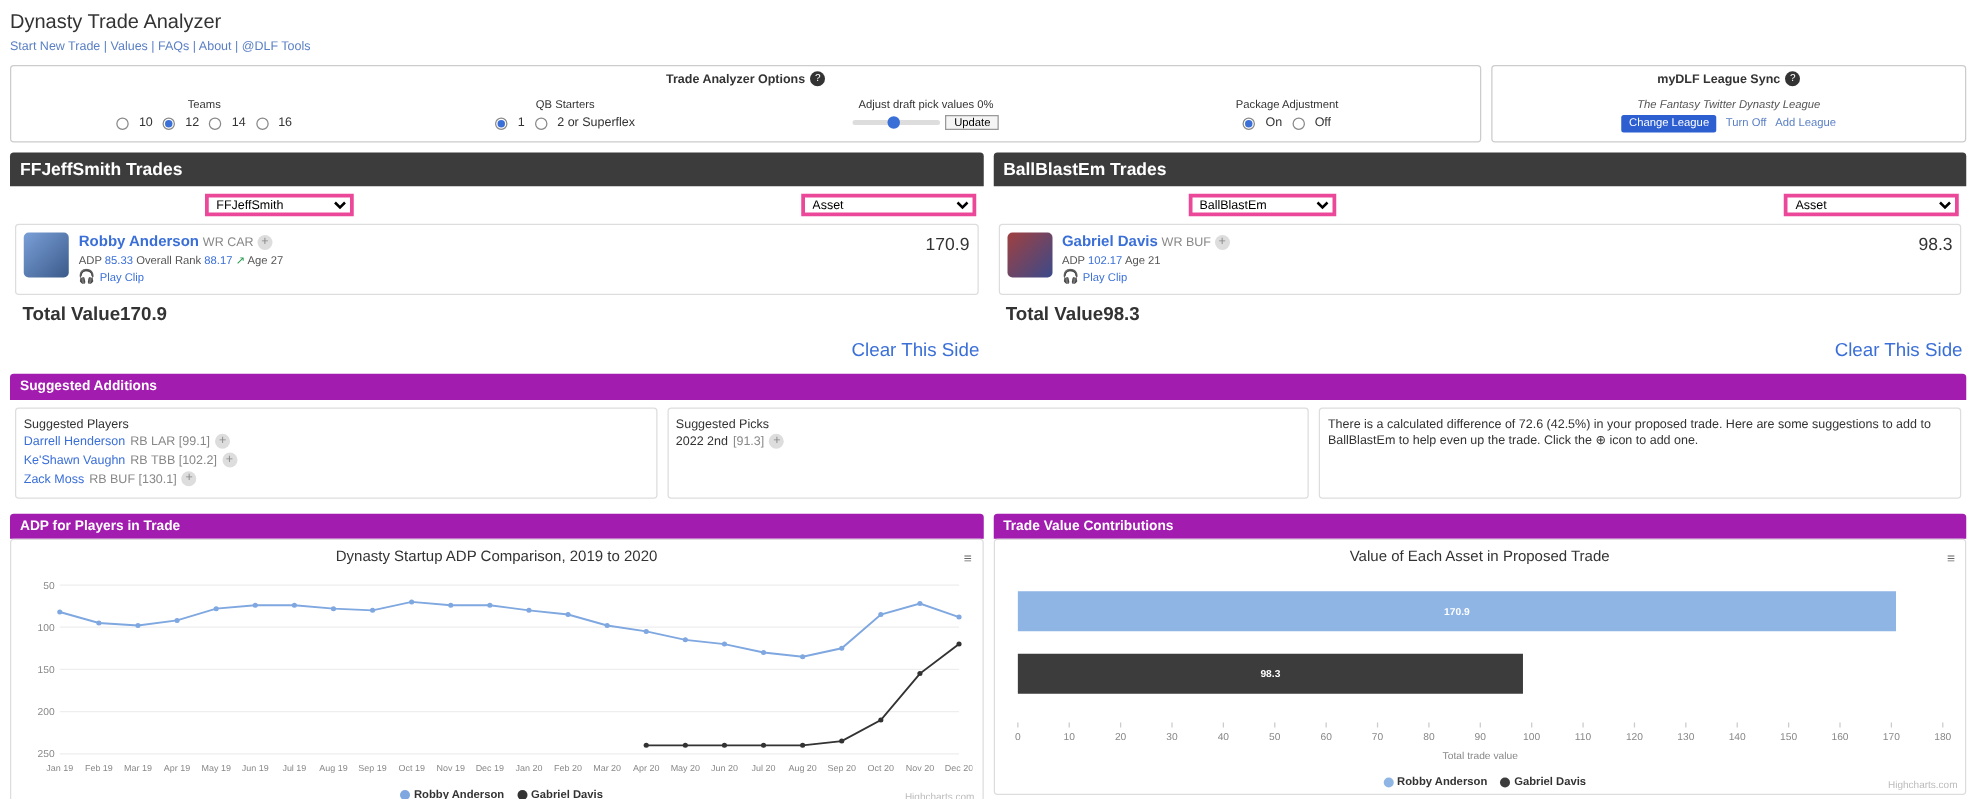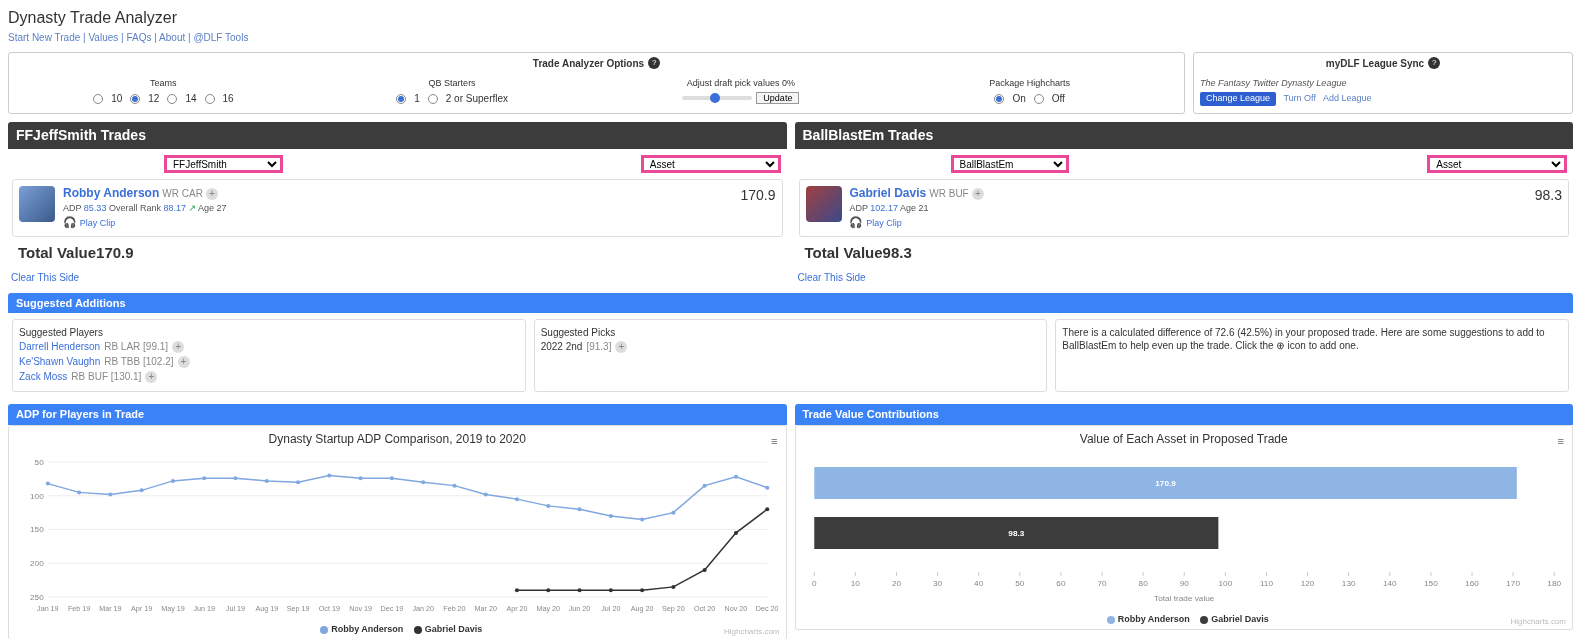--- a/index.html
+++ b/index.html
@@ -18,46 +18,46 @@
 .opts-body{display:flex;padding:4px 10px 8px}
 .opts-col{flex:1;text-align:center;font-size:10px}
 .opts-label{font-size:9px;margin-bottom:3px;display:block}
 .radio-row{display:flex;justify-content:center;gap:8px;align-items:center}
 .radio{width:10px;height:10px;border:1px solid #888;border-radius:50%;display:inline-block;position:relative;cursor:pointer}
 .radio.on::after{content:"";position:absolute;inset:1px;border-radius:50%;background:#3b6fd8}
 .slider-row{display:flex;justify-content:center;align-items:center;gap:4px}
 .slider{width:70px;height:4px;background:#ddd;border-radius:2px;position:relative}
 .slider .thumb{position:absolute;width:10px;height:10px;border-radius:50%;background:#3b6fd8;top:-3px;left:40%}
 .btn-update{font-size:9px;border:1px solid #999;padding:0 6px;background:#f5f5f5;cursor:pointer}
-.sync-body{font-size:9px;padding:4px 6px}
+.sync-body{text-align:center;font-size:9px;padding:4px 6px}
 .league-name{font-style:italic;color:#555;margin-bottom:3px}
 .badge-blue{background:#2d5fd1;color:#fff;padding:1px 6px;border-radius:2px;font-size:9px;display:inline-block;cursor:pointer}
 .sync-links a{color:#5a7fc4;text-decoration:none}
 .trade-col{flex:1;min-width:0}
 .dark-hdr{background:#3c3c3c;color:#fff;padding:4px 8px;font-size:14px;font-weight:700;border-radius:3px 3px 0 0}
-.mid-hdr{background:#3b82f6;color:#fff;padding:3px 8px;font-size:11px;font-weight:700;border-radius:3px 3px 0 0}
+.mid-hdr{background:#a21caf;color:#fff;padding:3px 8px;font-size:11px;font-weight:700;border-radius:3px 3px 0 0}
 .sel-row{display:flex;gap:8px;padding:6px}
 .select{height:18px;font-size:10px;border:3px solid #ec4899;background:#fff;padding:0 2px;cursor:pointer}
 .sel-team{width:120px;margin-left:150px}
 .sel-asset{width:141px;margin-left:350px}
 .player-card{border:1px solid #ddd;border-radius:3px;padding:6px;display:flex;gap:8px;align-items:flex-start;margin:0 4px}
 .avatar{width:36px;height:36px;border-radius:4px;background:linear-gradient(135deg,#7aa0d8,#3b5a8a);flex-shrink:0}
 .avatar.b{background:linear-gradient(135deg,#a04040,#3b4a8a)}
 .pinfo{flex:1}
 .pname{color:#3b6fd8;font-weight:700;font-size:12px;text-decoration:none;cursor:pointer}
 .ptag{color:#888;font-size:10px}
 .pmeta{font-size:9px;color:#555;margin-top:2px}
 .pmeta .v{color:#3b6fd8}
 .pmeta .g{color:#2a9c52}
 .pclip{font-size:9px;color:#3b6fd8;text-decoration:none;cursor:pointer}
 .headphone{color:#333}
 .pval{font-size:14px;font-weight:400}
 .plus-circ{width:12px;height:12px;border-radius:50%;background:#ddd;display:inline-block;text-align:center;line-height:11px;font-size:10px;color:#888;cursor:pointer;vertical-align:middle}
 .total-row{display:flex;justify-content:flex-start;padding:6px 10px;font-size:15px;font-weight:700}
-.clear-link{text-align:left;font-size:10px;padding:3px}
+.clear-link{text-align:right;font-size:15px;padding:3px}
 .clear-link a{color:#3b6fd8;text-decoration:none;cursor:pointer}
 .section{margin-top:6px}
 .sug-row{display:flex;gap:8px;padding:6px 4px}
 .sug-box{flex:1;border:1px solid #ddd;border-radius:3px;padding:6px;font-size:10px}
 .sug-box h4{font-size:10px;font-weight:400;margin-bottom:1px}
 .sug-item{margin-bottom:2px;display:flex;align-items:center;gap:4px}
 .sug-item a{color:#3b6fd8;text-decoration:none;cursor:pointer}
 .sug-item .meta{color:#888}
 .charts-row{display:flex;gap:8px}
 .chart-panel{flex:1;border:1px solid #ddd;border-radius:3px;background:#fff;position:relative}
@@ -114,21 +114,21 @@
       <div class="opts-col">
         <span class="opts-label">Adjust draft pick values 0%</span>
         <div class="slider-row">
           <div class="slider">
                 <div class="thumb"></div>
               </div>
           <button class="btn-update">Update</button>
         </div>
       </div>
       <div class="opts-col">
-        <span class="opts-label">Package Highcharts</span>
+        <span class="opts-label">Package Adjustment</span>
         <div class="radio-row">
           <span class="radio on"></span>
               <span>On</span>
           <span class="radio"></span>
               <span>Off</span>
         </div>
       </div>
     </div>
   </div>
   <div class="panel-border sync-panel">

